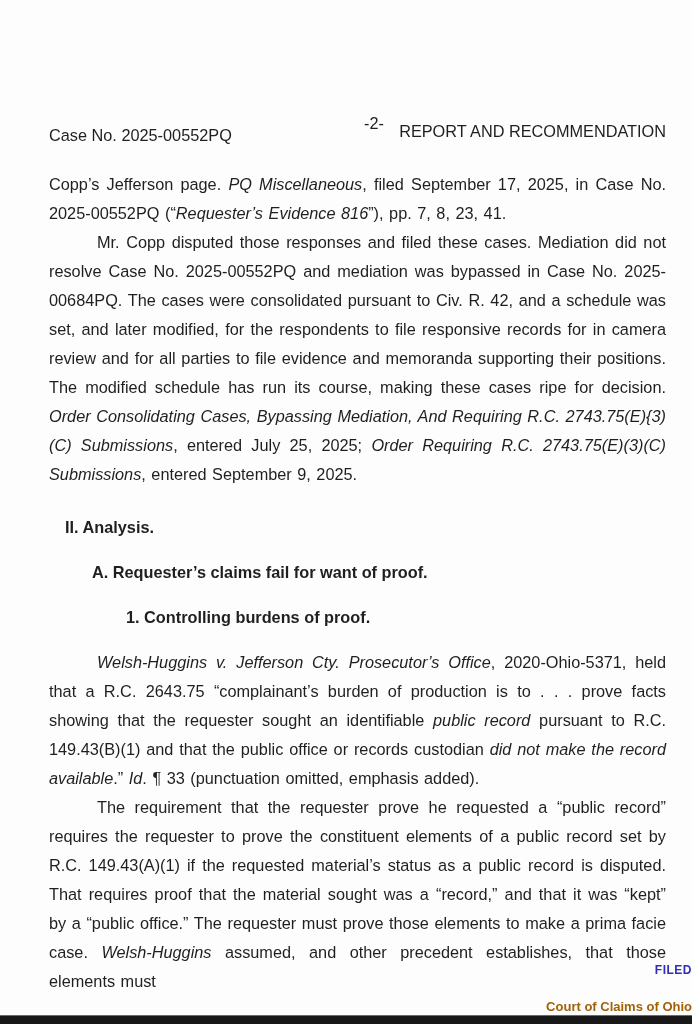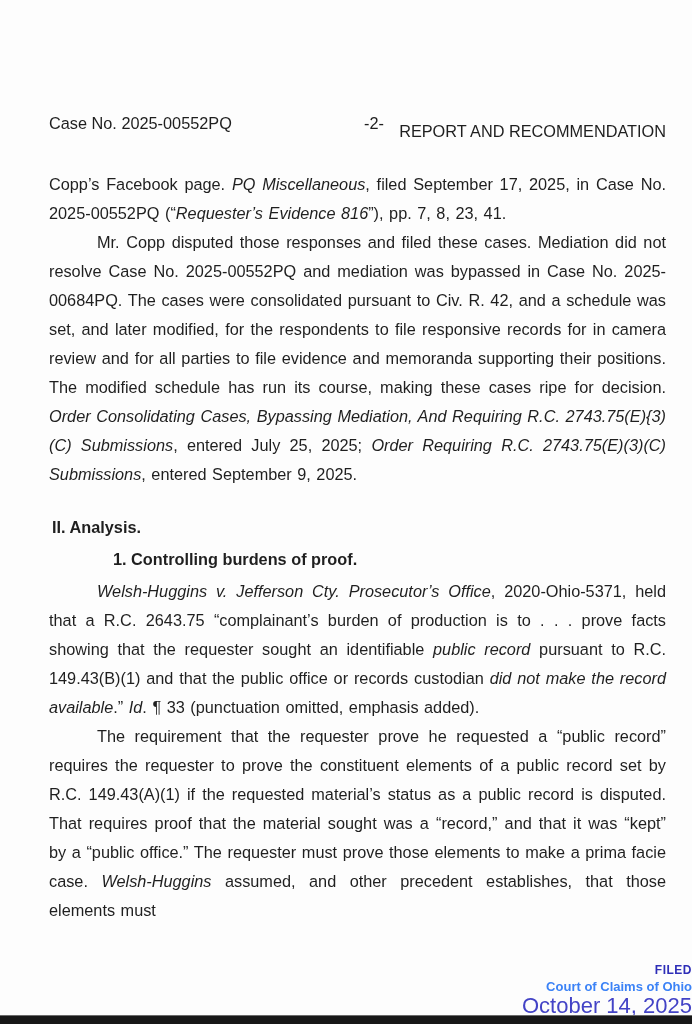--- a/index.html
+++ b/index.html
@@ -10,38 +10,38 @@
     font-family:"Liberation Sans", sans-serif;
     color:#1f1f1f;
     overflow:hidden;
   }
   .doc-header {
     position:absolute;
     top:112px; left:49px; right:26px;
     font-size:16.3px;
     height:46px;
   }
-  .case-nos div { line-height:22px; white-space:nowrap; }
+  .case-nos div { line-height:22px; white-space:nowrap;margin-top:12px; }
   .page-num { position:absolute; left:315px; top:0; line-height:22px; }
   .doc-title { position:absolute; right:0; top:8px; line-height:22px; white-space:nowrap; }
 
   .doc-body {
     position:absolute;
     top:170px; left:49px; right:26px;
     font-size:16.3px;
   }
   .para {
     margin:0;
     text-align:justify;
     line-height:29px;
     word-spacing:1px;
   }
   .para.indent { text-indent:48px; }
   .h {
-    margin:3px;
+    margin:16px;
     font-weight:bold;
     line-height:29px;
   }
   .h.l1 { margin-top:24px; }
   .h.l2 { padding-left:27px; }
   .h.l3 { padding-left:61px; }
 
   .stamp {
     position:absolute;
     top:963px; left:46px; right:0;
@@ -66,29 +66,30 @@
 
   <header class="doc-header">
     <div class="case-nos">
       <div>Case No. 2025-00552PQ</div>
     </div>
     <div class="page-num">-2-</div>
     <div class="doc-title">REPORT AND RECOMMENDATION</div>
   </header>
 
   <main class="doc-body" id="doc-body">
-      <p class="para"><span>Copp’s Facebook page. </span><i>PQ Miscellaneous</i><span>, filed September 17, 2025, in Case No. 2025-00552PQ (“</span><i>Requester’s Evidence 816</i><span>”), pp. 7, 8, 23, 41.</span></p>
+      <p class="para"><span>Copp’s Jefferson page. </span><i>PQ Miscellaneous</i><span>, filed September 17, 2025, in Case No. 2025-00552PQ (“</span><i>Requester’s Evidence 816</i><span>”), pp. 7, 8, 23, 41.</span></p>
       <p class="para indent"><span>Mr. Copp disputed those responses and filed these cases.  Mediation did not resolve Case No. 2025-00552PQ and mediation was bypassed in Case No. 2025-00684PQ. The cases were consolidated pursuant to Civ. R. 42, and a schedule was set, and later modified, for the respondents to file responsive records for in camera review and for all parties to file evidence and memoranda supporting their positions. The modified schedule has run its course, making these cases ripe for decision. </span><i>Order Consolidating Cases, Bypassing Mediation, And Requiring R.C. 2743.75(E){3)(C) Submissions</i><span>, entered July 25, 2025; </span><i>Order Requiring R.C. 2743.75(E)(3)(C) Submissions</i><span>, entered September 9, 2025.</span></p>
       <p class="h l1">II.  Analysis.</p>
+      <p class="h l2">A.  Requester’s claims fail for want of proof.</p>
       <p class="h l3">1.  Controlling burdens of proof.</p>
       <p class="para indent"><i>Welsh-Huggins v. Jefferson Cty. Prosecutor’s Office</i><span>, 2020-Ohio-5371, held that a R.C. 2643.75 “complainant’s burden of production is to . . .  prove facts showing that the requester sought an identifiable </span><i>public record</i><span> pursuant to R.C. 149.43(B)(1) and that the public office or records custodian </span><i>did not make the record available</i><span>.” </span><i>Id</i><span>. ¶ 33 (punctuation omitted, emphasis added).</span></p>
       <p class="para indent"><span>The requirement that the requester prove he requested a “public record” requires the requester to prove the constituent elements of a public record set by R.C. 149.43(A)(1) if the requested material’s status as a public record is disputed. That requires proof that the material sought was a “record,” and that it was “kept” by a “public office.” The requester must prove those elements to make a prima facie case. </span><i>Welsh-Huggins</i><span> assumed, and other precedent establishes, that those elements must</span></p>
     </main>
 
   <div class="stamp">
     <div class="stamp-l1" style="color: rgb(46, 46, 184);">FILED</div>
-    <div class="stamp-l2" style="color: #3b82f6;">Court of Claims of Ohio</div>
+    <div class="stamp-l2" style="color: #a16207; margin-top: 20px;">Court of Claims of Ohio</div>
     <div class="stamp-l3" style="color: rgb(67, 67, 198);">October 14, 2025</div>
   </div>
 
   <div class="bottom-bar" style="background: rgb(24, 24, 24);"></div>
 
 </div>
 
 </body></html>

